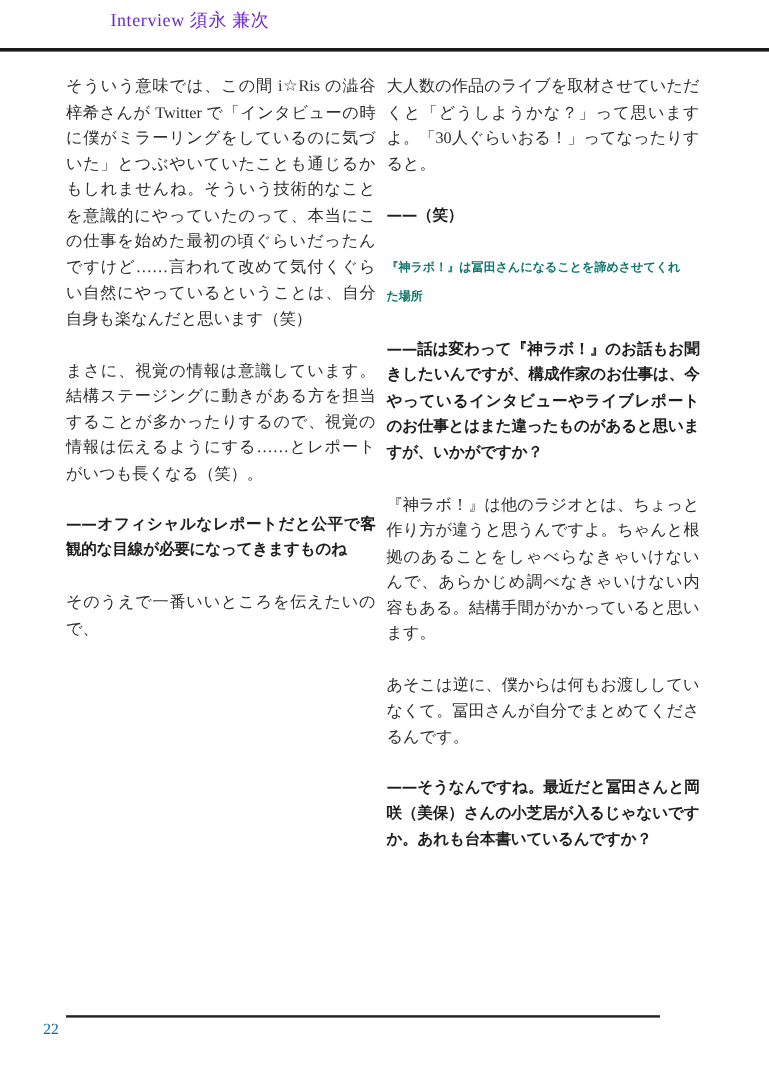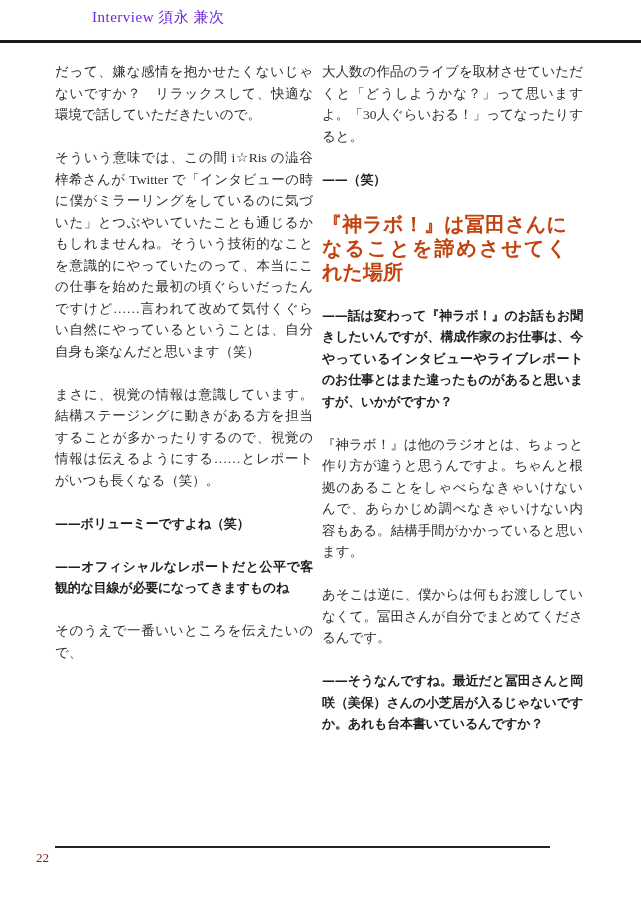--- a/index.html
+++ b/index.html
@@ -32,45 +32,43 @@
   .col p.q {
     font-family: "DejaVu Sans", "Liberation Sans", sans-serif;
     font-weight: bold;
     font-size: 13px;
     color: #1f1f1f;
     letter-spacing: -0.2px;
   }
   .col h2.section {
     font-family: "DejaVu Sans", "Liberation Sans", sans-serif;
     font-weight: bold;
-    font-size: 20px; line-height: 24px;
-    color: #c2410c;
+    font-size: 10px; line-height: 24px;
+    color: #0f766e;
     margin: 14px 16px 21px 0;
   }
   .rule-bottom {
     position: absolute; left: 55px; top: 846px;
     width: 495px; height: 2px; background: #222222;
   }
   .page-number {
     position: absolute; left: 36px; top: 850px;
-    font-size: 13px; color: #7f1d1d;
+    font-size: 13px; color: #0369a1;
     font-family: "Liberation Serif", "DejaVu Serif", serif;
   }
 </style>
 </head>
 <body>
 
 <div class="header-title">Interview 須永 兼次</div>
 <div class="rule-top"></div>
 
 <div class="col col-left">
-  <p class="ans">だって、嫌な感情を抱かせたくないじゃないですか？　リラックスして、快適な環境で話していただきたいので。</p>
   <p class="ans">そういう意味では、この間 i☆Ris の澁谷梓希さんが Twitter で「インタビューの時に僕がミラーリングをしているのに気づいた」とつぶやいていたことも通じるかもしれませんね。そういう技術的なことを意識的にやっていたのって、本当にこの仕事を始めた最初の頃ぐらいだったんですけど……言われて改めて気付くぐらい自然にやっているということは、自分自身も楽なんだと思います（笑）</p>
   <p class="ans">まさに、視覚の情報は意識しています。結構ステージングに動きがある方を担当することが多かったりするので、視覚の情報は伝えるようにする……とレポートがいつも長くなる（笑）。</p>
-  <p class="q">——ボリューミーですよね（笑）</p>
   <p class="q">——オフィシャルなレポートだと公平で客観的な目線が必要になってきますものね</p>
   <p class="ans">そのうえで一番いいところを伝えたいので、</p>
 </div>
 
 <div class="col col-right">
   <p class="ans">大人数の作品のライブを取材させていただくと「どうしようかな？」って思いますよ。「30人ぐらいおる！」ってなったりすると。</p>
   <p class="q">——（笑）</p>
   <h2 class="section">『神ラボ！』は冨田さんになることを諦めさせてくれた場所</h2>
   <p class="q">——話は変わって『神ラボ！』のお話もお聞きしたいんですが、構成作家のお仕事は、今やっているインタビューやライブレポートのお仕事とはまた違ったものがあると思いますが、いかがですか？</p>
   <p class="ans">『神ラボ！』は他のラジオとは、ちょっと作り方が違うと思うんですよ。ちゃんと根拠のあることをしゃべらなきゃいけないんで、あらかじめ調べなきゃいけない内容もある。結構手間がかかっていると思います。</p>

